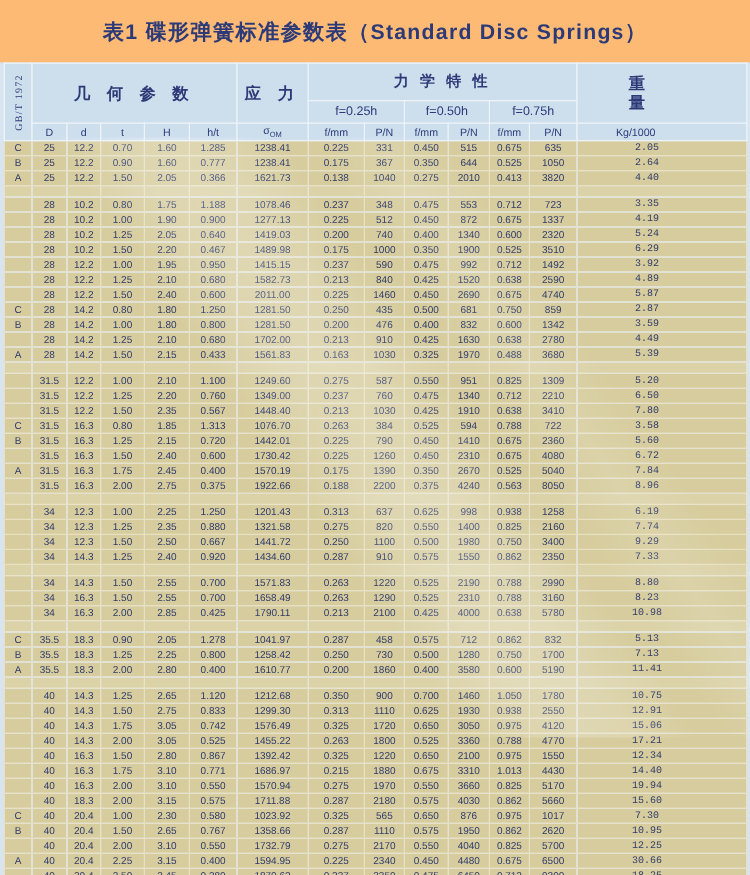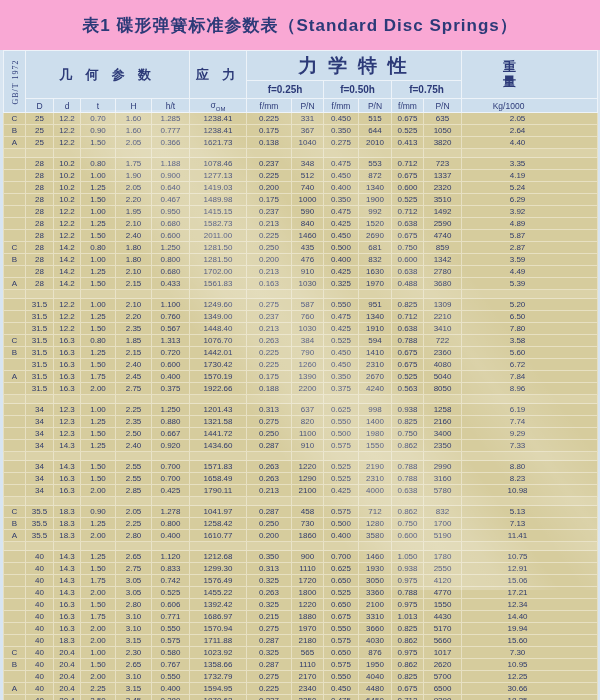--- a/index.html
+++ b/index.html
@@ -3,21 +3,21 @@
 <meta charset="utf-8">
 <style>
   html,body{margin:0;padding:0;overflow:hidden;}
   body{
     width:600px;height:700px;
     background:#d8e5f1;
     font-family:"Liberation Sans",sans-serif;
     position:relative;
   }
   .title-bar{
-    height:50px;background:#f9a8d4;
+    height:50px;background:#fdba74;
     display:flex;align-items:center;justify-content:center;
   }
   .page-title{
     color:#2c3a78;font-size:17px;font-weight:bold;letter-spacing:1px;
     white-space:nowrap;
   }
   table{
     border-collapse:collapse;table-layout:fixed;
     width:594px;margin:0 3px;
   }
@@ -28,35 +28,35 @@
     overflow:hidden;
   }
   .std-cell{position:relative;}
   .std-vert{
     position:absolute;left:50%;top:50%;
     transform:translate(-50%,-50%) rotate(-90deg);
     font-size:8px;font-weight:normal;letter-spacing:1px;white-space:nowrap;
     color:#2c3a78;
   }
   .h-big{font-size:13px;letter-spacing:5px;}
-  .h-mech{font-size:19px;letter-spacing:3px;margin-top:28px;}
+  .h-mech{font-size:12px;letter-spacing:3px;margin-top:28px;}
   .h-weight{font-size:13px;line-height:1.15;letter-spacing:0;padding-right:40px;}
-  .h-defl{font-size:10px;font-weight:bold;height:17px;}
+  .h-defl{font-size:10px;font-weight:normal;height:17px;}
   .h-sub{font-size:8.5px;font-weight:normal;height:13px;}
   .h-sub sub{font-size:6px;}
   .row1{height:30px;font-family:Liberation Serif, serif;}
   .kg-head{padding-right:42px;}
   tbody td{
     background:#d6cc9d;color:#2f3a6b;
     border:1px solid #e7e0c2;
     font-size:8px;text-align:center;
     height:11px;padding:0;line-height:1;
     overflow:hidden;white-space:nowrap;
   }
-  tbody td.kg{padding-right:24px;}
+  tbody td.kg{padding-right:24px;font-family:Liberation Mono, monospace;}
   tbody tr.sep td{height:8px;background:#dbd2a8;border-color:#e9e3c8;}
   .watermark{
     position:absolute;left:0;top:110px;width:600px;height:480px;
     pointer-events:none;
     background:
       linear-gradient(55deg,transparent 40%,rgba(255,255,255,0.18) 46%,rgba(255,255,255,0.22) 50%,rgba(255,255,255,0.18) 54%,transparent 60%),
       linear-gradient(55deg,transparent 62%,rgba(255,255,255,0.12) 68%,transparent 74%);
   }
 </style>
 </head>
@@ -789,21 +789,21 @@
         <td>0.788</td>
         <td>4770</td>
         <td class="kg">17.21</td>
       </tr>
       <tr>
         <td></td>
         <td>40</td>
         <td>16.3</td>
         <td>1.50</td>
         <td>2.80</td>
-        <td>0.606</td>
+        <td>0.867</td>
         <td>1392.42</td>
         <td>0.325</td>
         <td>1220</td>
         <td>0.650</td>
         <td>2100</td>
         <td>0.975</td>
         <td>1550</td>
         <td class="kg">12.34</td>
       </tr>
       <tr>

